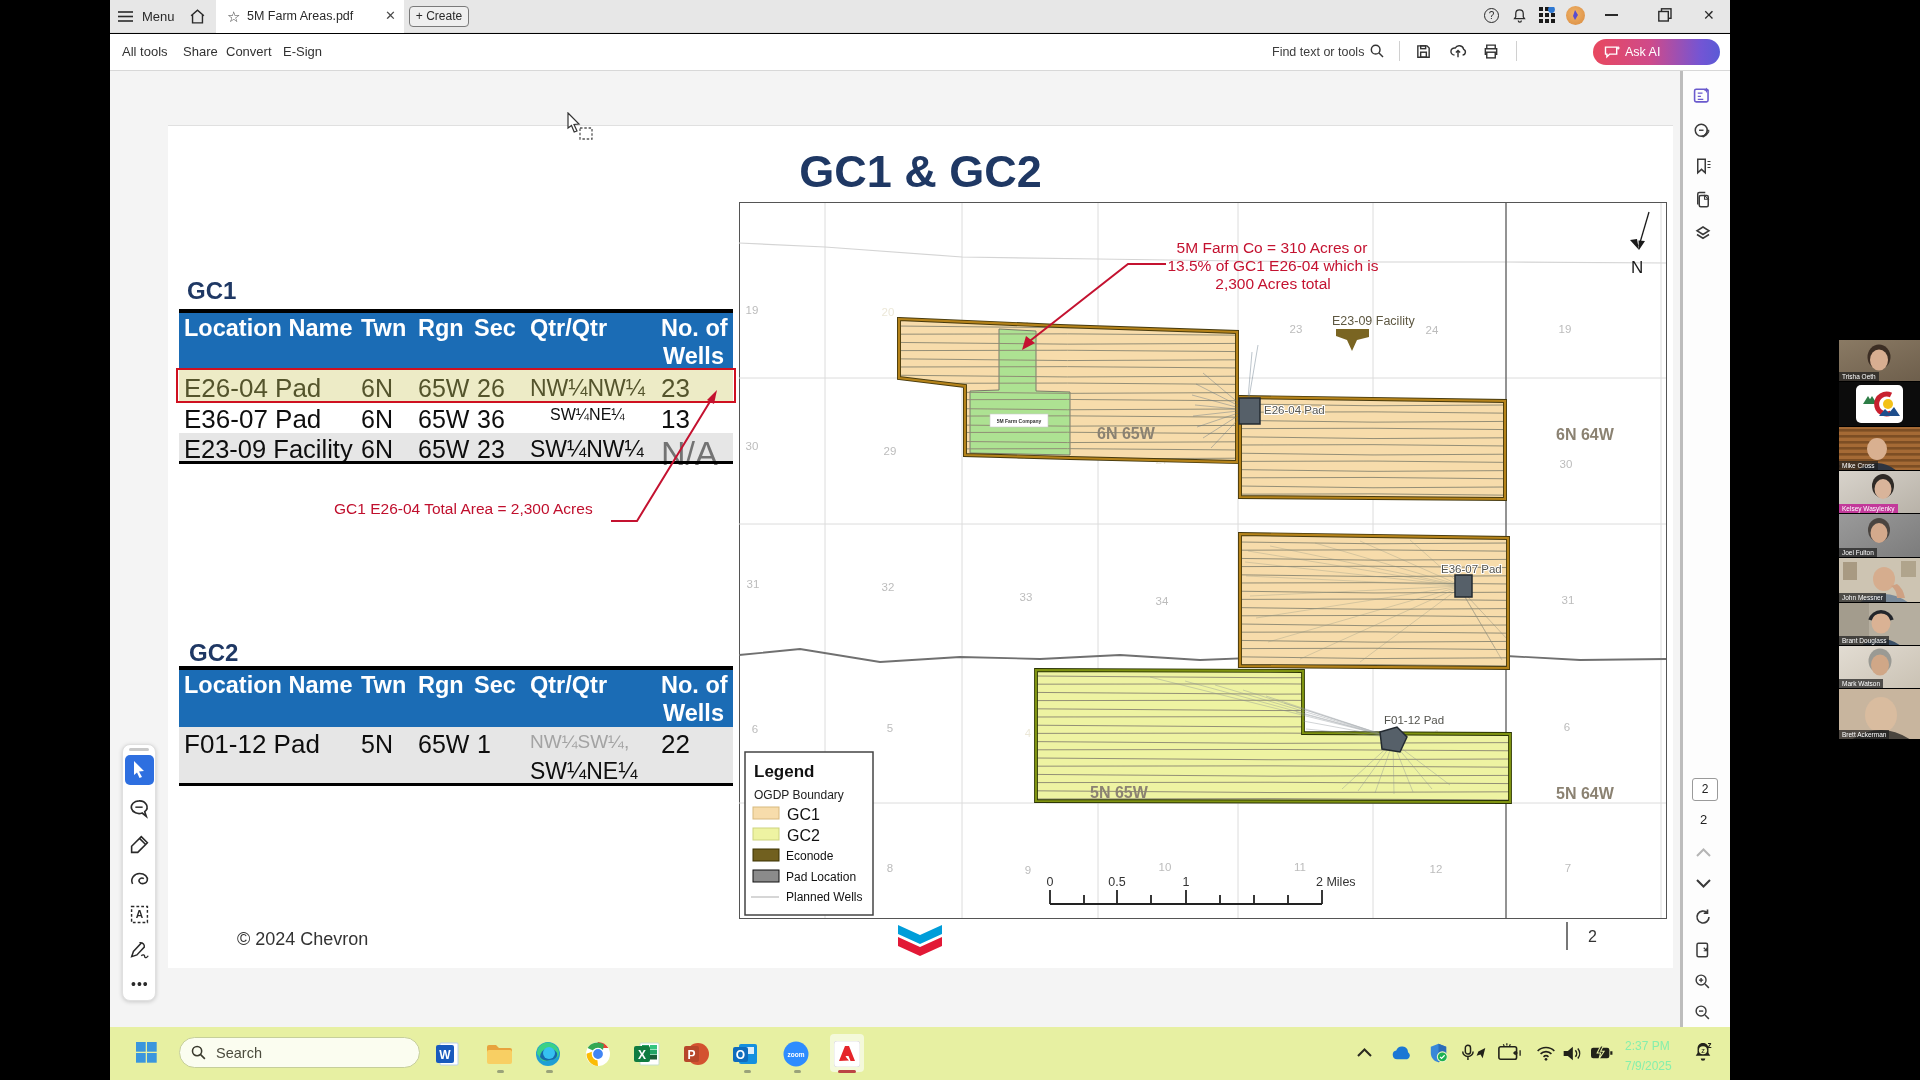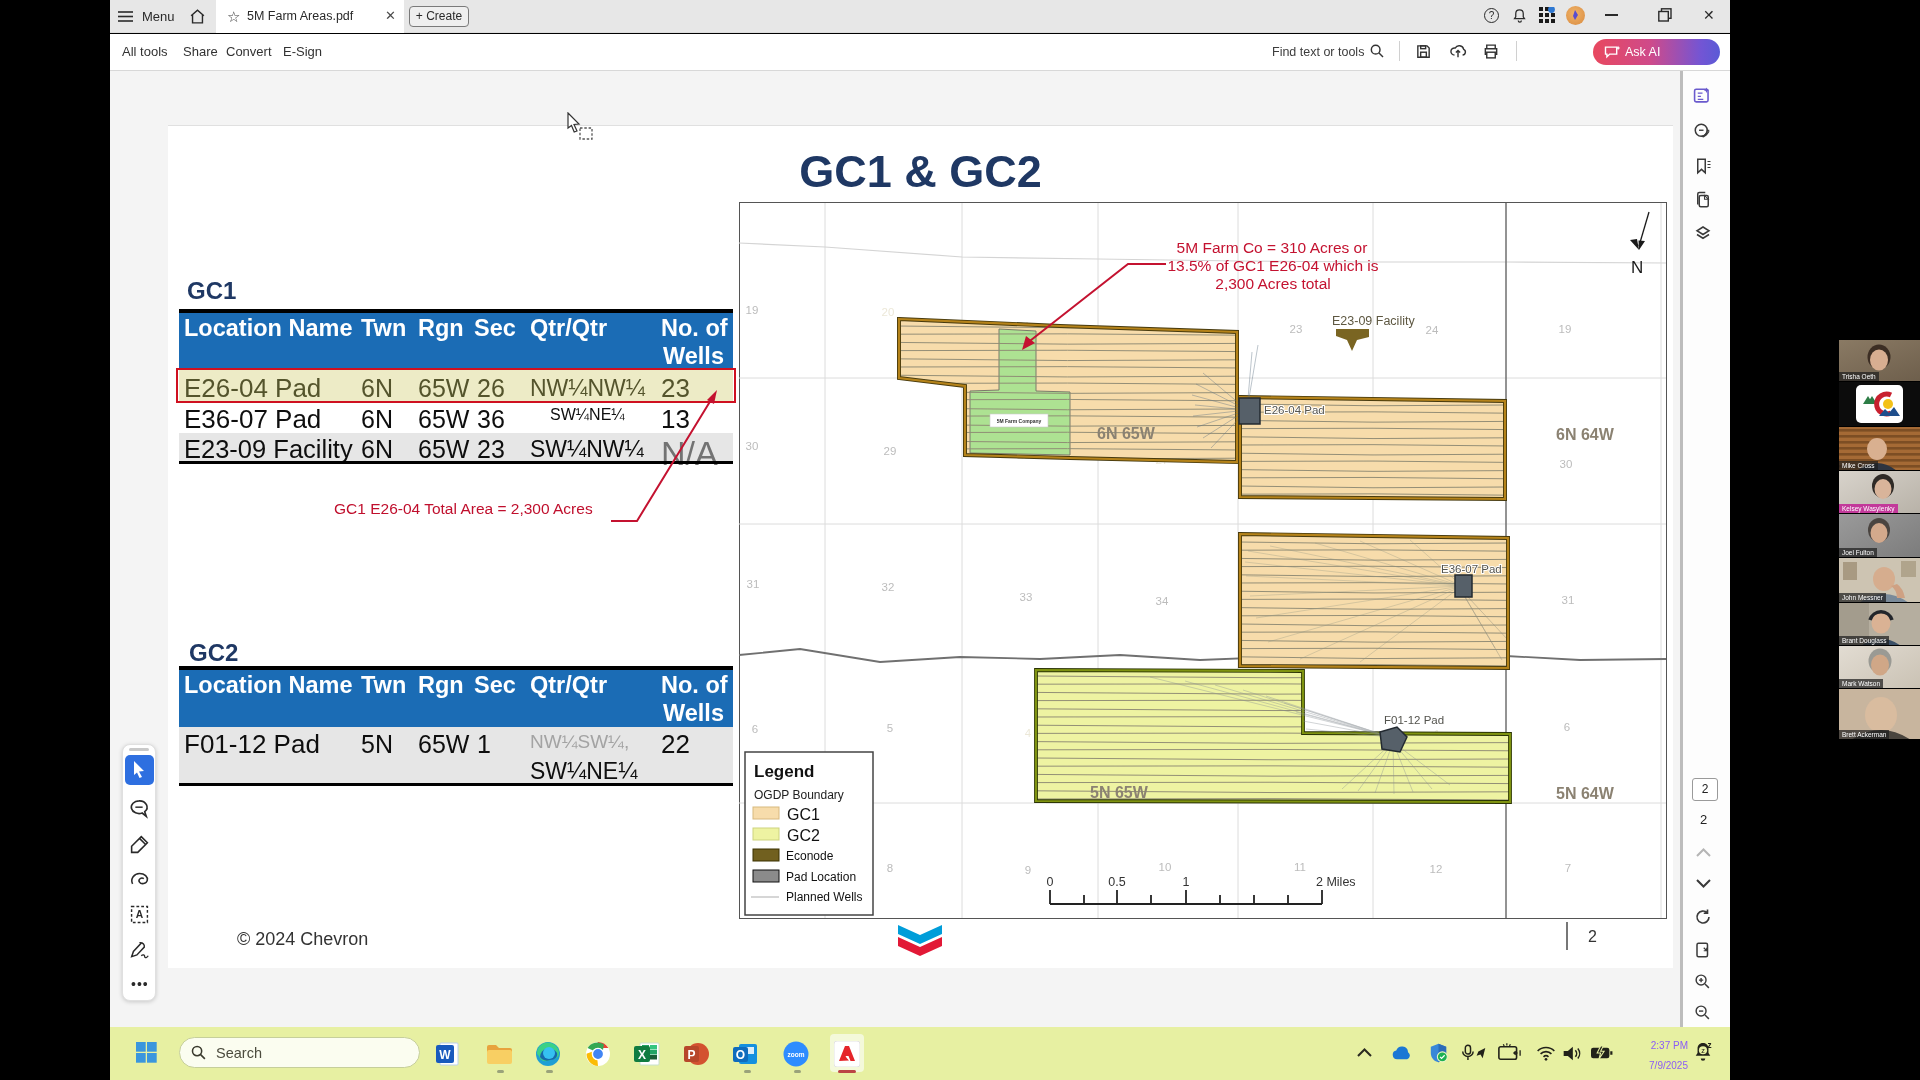--- a/index.html
+++ b/index.html
@@ -583,21 +583,21 @@
     </svg>
 <svg class="a" style="left:1562px;top:1046px" width="20" height="15" viewBox="0 0 24 18">
       <path d="M2 6 H7 L13 1 V17 L7 12 H2 Z" fill="#22221a"></path>
       <path d="M16 5 a6 6 0 0 1 0 8 M19 3 a9.5 9.5 0 0 1 0 12" stroke="#22221a" stroke-width="1.8" fill="none"></path>
     </svg>
 <svg class="a" style="left:1590px;top:1046px" width="23" height="14" viewBox="0 0 26 16">
       <rect x="1" y="2" width="21" height="12" rx="2.5" fill="#22221a"></rect>
       <rect x="23" y="6" width="2.5" height="4" fill="#22221a"></rect>
       <path d="M12 0 l-4 8 h4 l-2 7 6-9 h-4 l3-6 Z" fill="#22221a" stroke="#e7f0a2" stroke-width="1.2"></path>
     </svg>
-<div class="a" style="left:1625px;top:1036px;width:63px;height:40px;font-size:10px;color:#8b5cf6;text-align:right;line-height:20px">2:37 PM<br>7/9/2025</div>
+<div class="a" style="left:1625px;top:1036px;width:63px;height:40px;font-size:12px;color:#86efac;line-height:20px">2:37 PM<br>7/9/2025</div>
 <svg class="a" style="left:1693px;top:1041px" width="20" height="24" viewBox="0 0 22 26">
       <path d="M11 2 C7 2 5 5 5 8 V13 L3 16 H19 L17 13 V8 C17 5 15 2 11 2 Z M8.5 19 a2.5 2.5 0 0 0 5 0" fill="#22221a"></path>
       <text x="16" y="8" font-size="9" font-weight="bold" fill="#22221a" font-family="Liberation Sans">z</text>
       <circle cx="11" cy="10" r="4.5" fill="#e7f0a2"></circle>
       <text x="11" y="13" font-size="8" fill="#22221a" text-anchor="middle" font-family="Liberation Sans">z</text>
     </svg>
 <div class="a" style="left:1839px;top:340px;width:81px;height:41px;background:linear-gradient(160deg,#8a7a64,#6e5f4c);overflow:hidden">
       <svg class="a" style="left:0;top:0" width="81" height="60">
         <ellipse cx="40" cy="17" rx="11.5" ry="12.5" fill="#3c2e24"></ellipse>
         <ellipse cx="40" cy="20" rx="9" ry="10.5" fill="#d8ae91"></ellipse>

